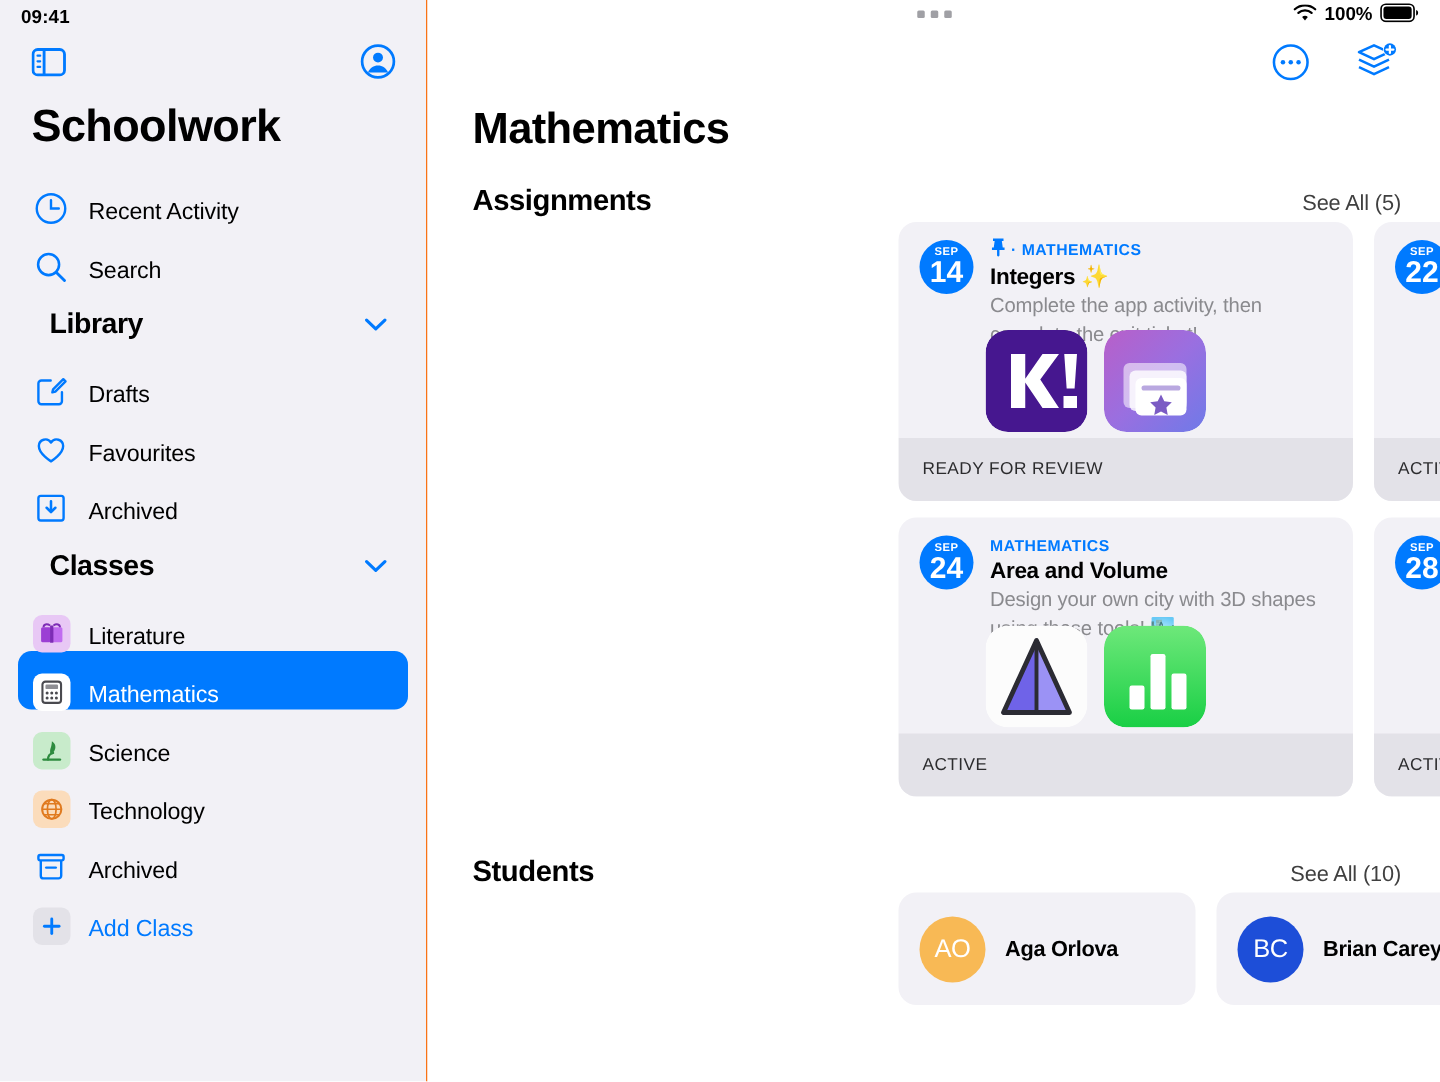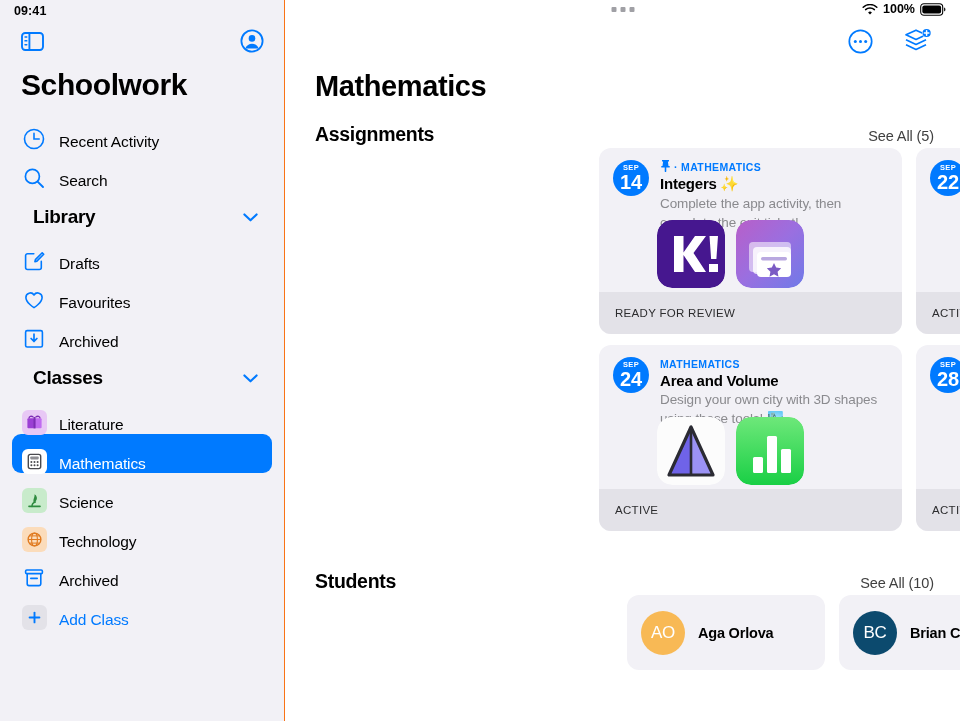--- a/index.html
+++ b/index.html
@@ -112,21 +112,21 @@
     background: #e3e2e8; display: flex; align-items: center; padding-left: 16px;
   }
   .card-status span { font-size: 11.5px; font-weight: 400; color: #2c2c2e; letter-spacing: 0.3px; }
 
   .students-grid {
     display: grid; grid-template-columns: 198px 198px 198px; gap: 14px;
     padding-left: 314px; position: absolute; top: 595px; left: 0;
   }
   .student-card {
     width: 198px; height: 75px; border-radius: 12px; background: #f2f1f6;
-    display: flex; align-items: center; gap: 13px; padding-left: 14px; cursor: pointer; margin-left: 28px;
+    display: flex; align-items: center; gap: 13px; padding-left: 14px; cursor: pointer;
   }
   .avatar {
     width: 44px; height: 44px; border-radius: 50%; flex: 0 0 44px;
     display: flex; align-items: center; justify-content: center;
     color: #fff; font-size: 17px; font-weight: 500; letter-spacing: -0.3px;
   }
   .student-name { font-size: 14.5px; font-weight: 600; color: #000; letter-spacing: -0.2px; }
 </style>
 </head>
 <body>
@@ -501,20 +501,20 @@
       <span class="sec-title">Students</span>
       <span class="see-all">See All (10)</span>
     </div>
 
     <div class="students-grid">
       <div class="student-card">
         <span class="avatar" style="background:#f8b955;">AO</span>
         <span class="student-name">Aga Orlova</span>
       </div>
       <div class="student-card">
-        <span class="avatar" style="background:#0c4a6e;">BC</span>
+        <span class="avatar" style="background:#1d4ed8;">BC</span>
         <span class="student-name">Brian Carey</span>
       </div>
 
     </div>
 
   </section>
 </div>
 
 </body></html>

